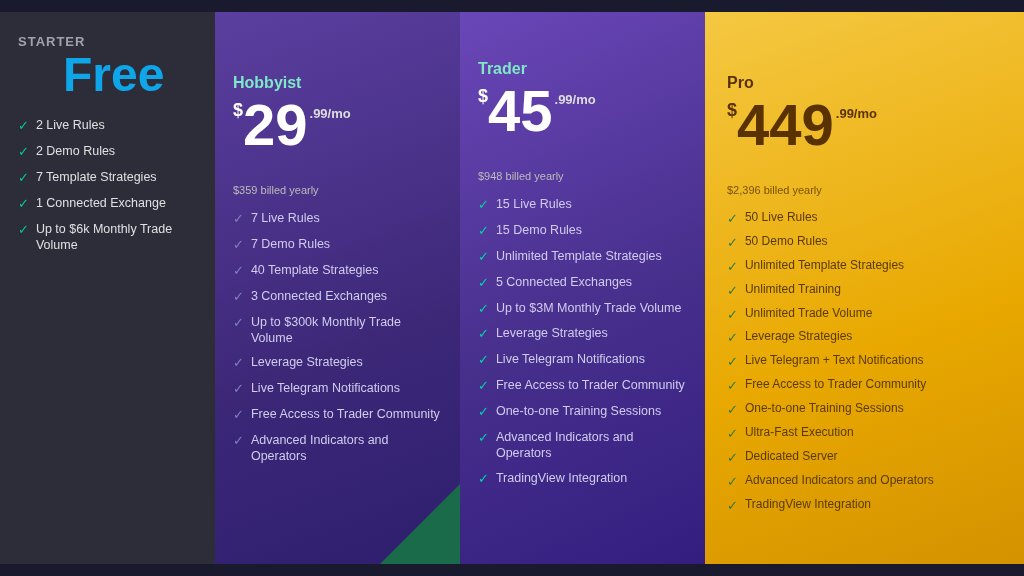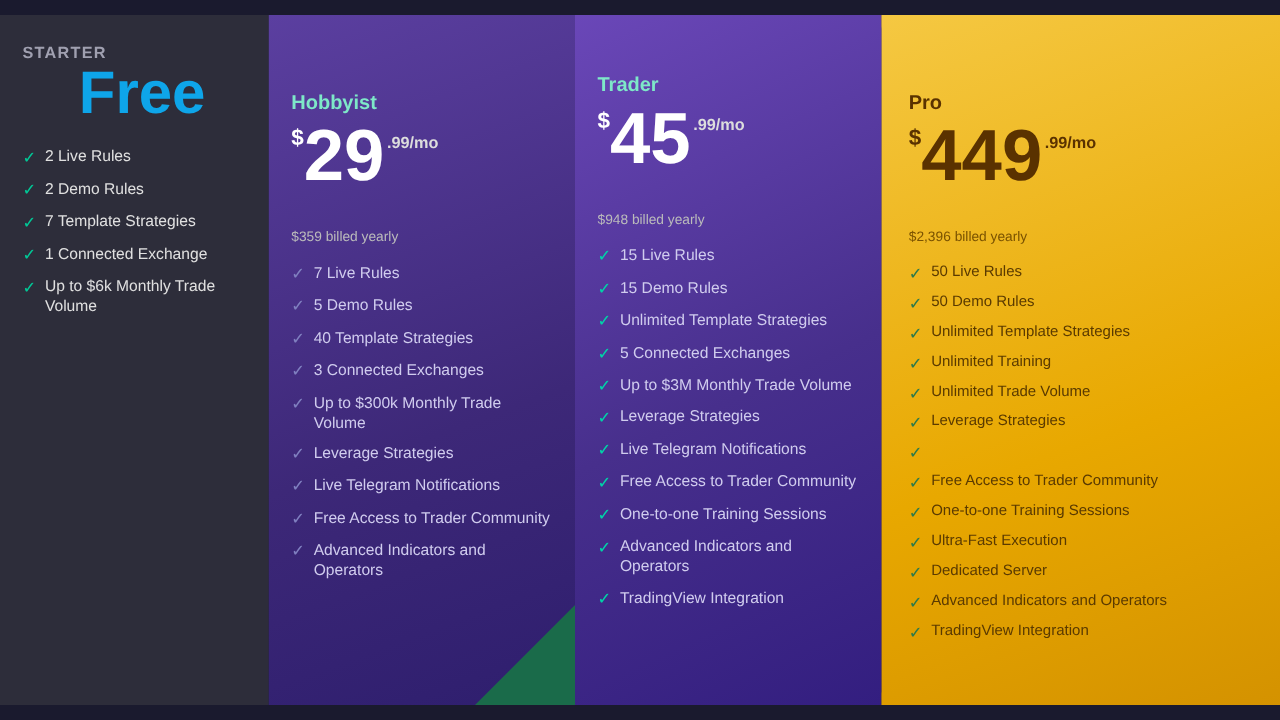--- a/index.html
+++ b/index.html
@@ -256,21 +256,21 @@
       <span class="price-suffix">.99/mo</span>
     </div>
     <div class="price-billed">$359 billed yearly</div>
     <ul class="feature-list">
       <li>
           <span class="check-icon">✓</span>
           <span>7 Live Rules</span>
         </li>
       <li>
           <span class="check-icon">✓</span>
-          <span>5 Demo Rules</span>
+          <span>7 Demo Rules</span>
         </li>
       <li>
           <span class="check-icon">✓</span>
           <span>40 Template Strategies</span>
         </li>
       <li>
           <span class="check-icon">✓</span>
           <span>3 Connected Exchanges</span>
         </li>
       <li>
@@ -380,20 +380,21 @@
       <li>
           <span class="check-icon">✓</span>
           <span>Unlimited Trade Volume</span>
         </li>
       <li>
           <span class="check-icon">✓</span>
           <span>Leverage Strategies</span>
         </li>
       <li>
           <span class="check-icon">✓</span>
+          <span>Live Telegram + Text Notifications</span>
         </li>
       <li>
           <span class="check-icon">✓</span>
           <span>Free Access to Trader Community</span>
         </li>
       <li>
           <span class="check-icon">✓</span>
           <span>One-to-one Training Sessions</span>
         </li>
       <li>

